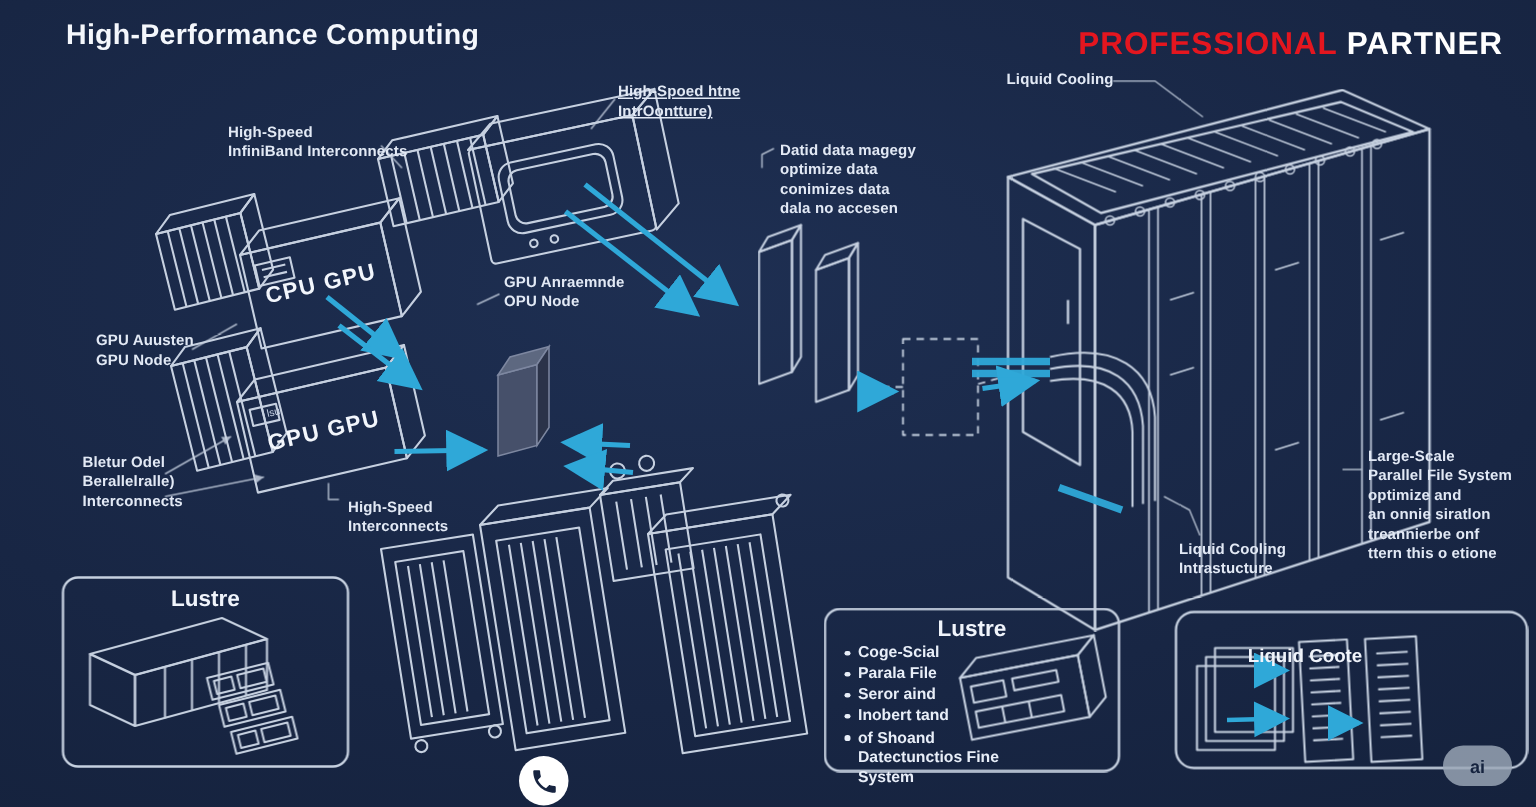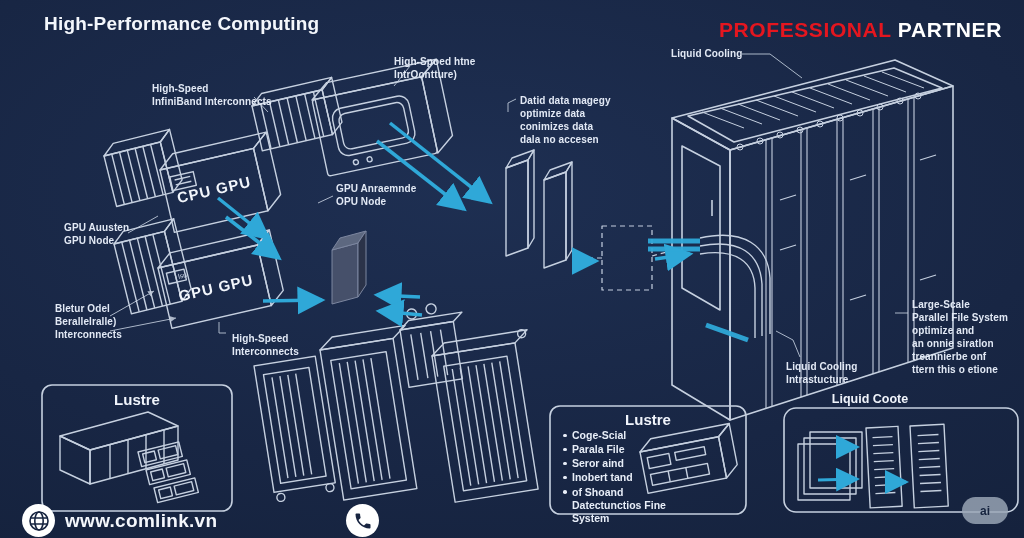--- a/index.html
+++ b/index.html
@@ -338,21 +338,21 @@
 
   <div class="abs page-title" style="left:44px;top:13px;">High-Performance Computing</div>
 
   <div class="abs brand" style="right:22px;top:18px;">
     <span class="red">PROFESSIONAL</span>
     <span class="white">PARTNER</span>
   </div>
 
   <div class="abs lbl" style="left:152px;top:82px;">High-Speed
 InfiniBand Interconnects</div>
-  <div class="abs lbl" style="left:394px;top:55px;">High-Spoed htne
+  <div class="abs lbl" style="left:412px;top:55px;text-decoration:underline;">High-Spoed htne
 IntrOontture)</div>
   <div class="abs lbl" style="left:671px;top:47px;">Liquid Cooling</div>
   <div class="abs lbl" style="left:520px;top:94px;">Datid data magegy
 optimize data
 conimizes data
 dala no accesen</div>
   <div class="abs lbl" style="left:64px;top:221px;">GPU Auusten
 GPU Node</div>
   <div class="abs lbl" style="left:336px;top:182px;">GPU Anraemnde
 OPU Node</div>
@@ -378,32 +378,22 @@
 
   <div class="abs box-title" style="left:550px;top:411px;width:196px;font-size:15px;">Lustre</div>
   <ul class="abs bullets" style="left:562px;top:429px;">
     <li>Coge-Scial</li>
     <li>Parala File</li>
     <li>Seror aind</li>
     <li>Inobert tand</li>
     <li>of Shoand Datectunctios Fine System</li>
   </ul>
 
-  <div class="abs box-title" style="left:800px;top:392px;width:140px;font-size:12.5px;">Liquid Coote</div>
-
-  <div class="abs foot-item" style="left:22px;top:504px;">
-    <span class="foot-circle">
-      <svg width="24" height="24" viewBox="0 0 24 24" fill="none" stroke="#172440" stroke-width="1.6">
-        <circle cx="12" cy="12" r="9"></circle>
-        <ellipse cx="12" cy="12" rx="4.2" ry="9"></ellipse>
-        <path d="M3.5 9 H20.5 M3.5 15 H20.5"></path>
-      </svg>
-    </span>
-    <span class="foot-text">www.comlink.vn</span>
-  </div>
+  <div class="abs box-title" style="left:800px;top:430px;width:140px;font-size:12.5px;">Liquid Coote</div>
+
 
   <div class="abs foot-item" style="left:346px;top:504px;">
     <span class="foot-circle">
       <svg width="20" height="20" viewBox="0 0 24 24" fill="#172440">
         <path d="M6.62 10.79c1.44 2.83 3.76 5.14 6.59 6.59l2.2-2.2c.27-.27.67-.36 1.02-.24 1.12.37 2.33.57 3.57.57.55 0 1 .45 1 1V20c0 .55-.45 1-1 1-9.39 0-17-7.61-17-17 0-.55.45-1 1-1h3.5c.55 0 1 .45 1 1 0 1.25.2 2.45.57 3.57.11.35.03.74-.25 1.02l-2.2 2.2z"></path>
       </svg>
     </span>
   </div>
 
   <div class="abs ai-badge" style="left:962px;top:497px;">ai</div>

